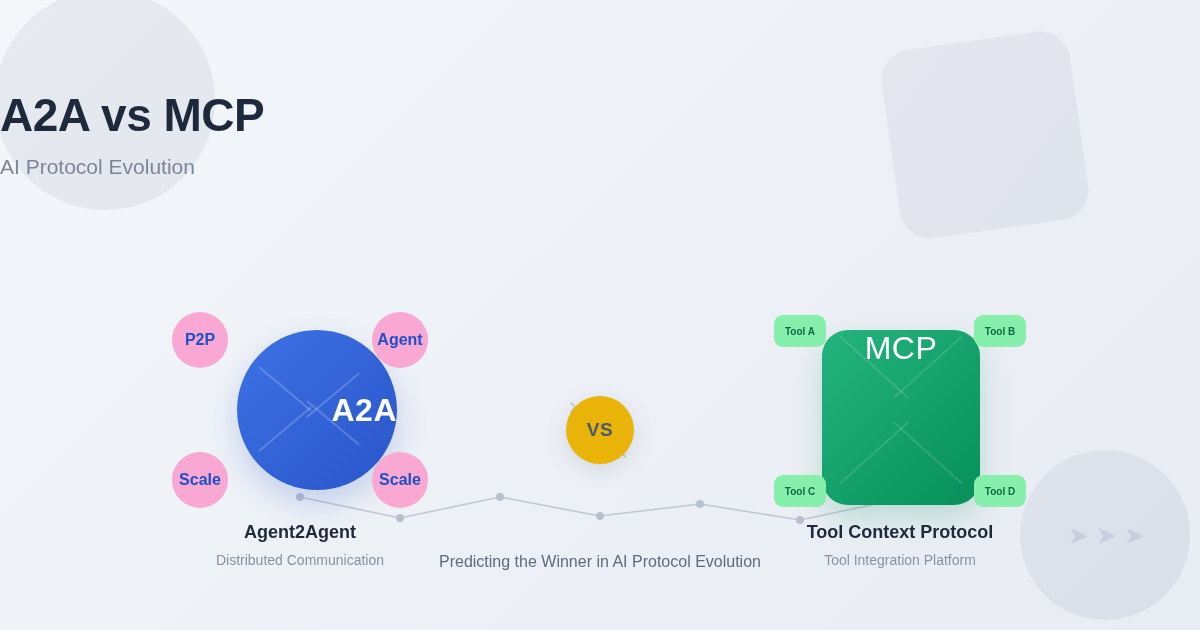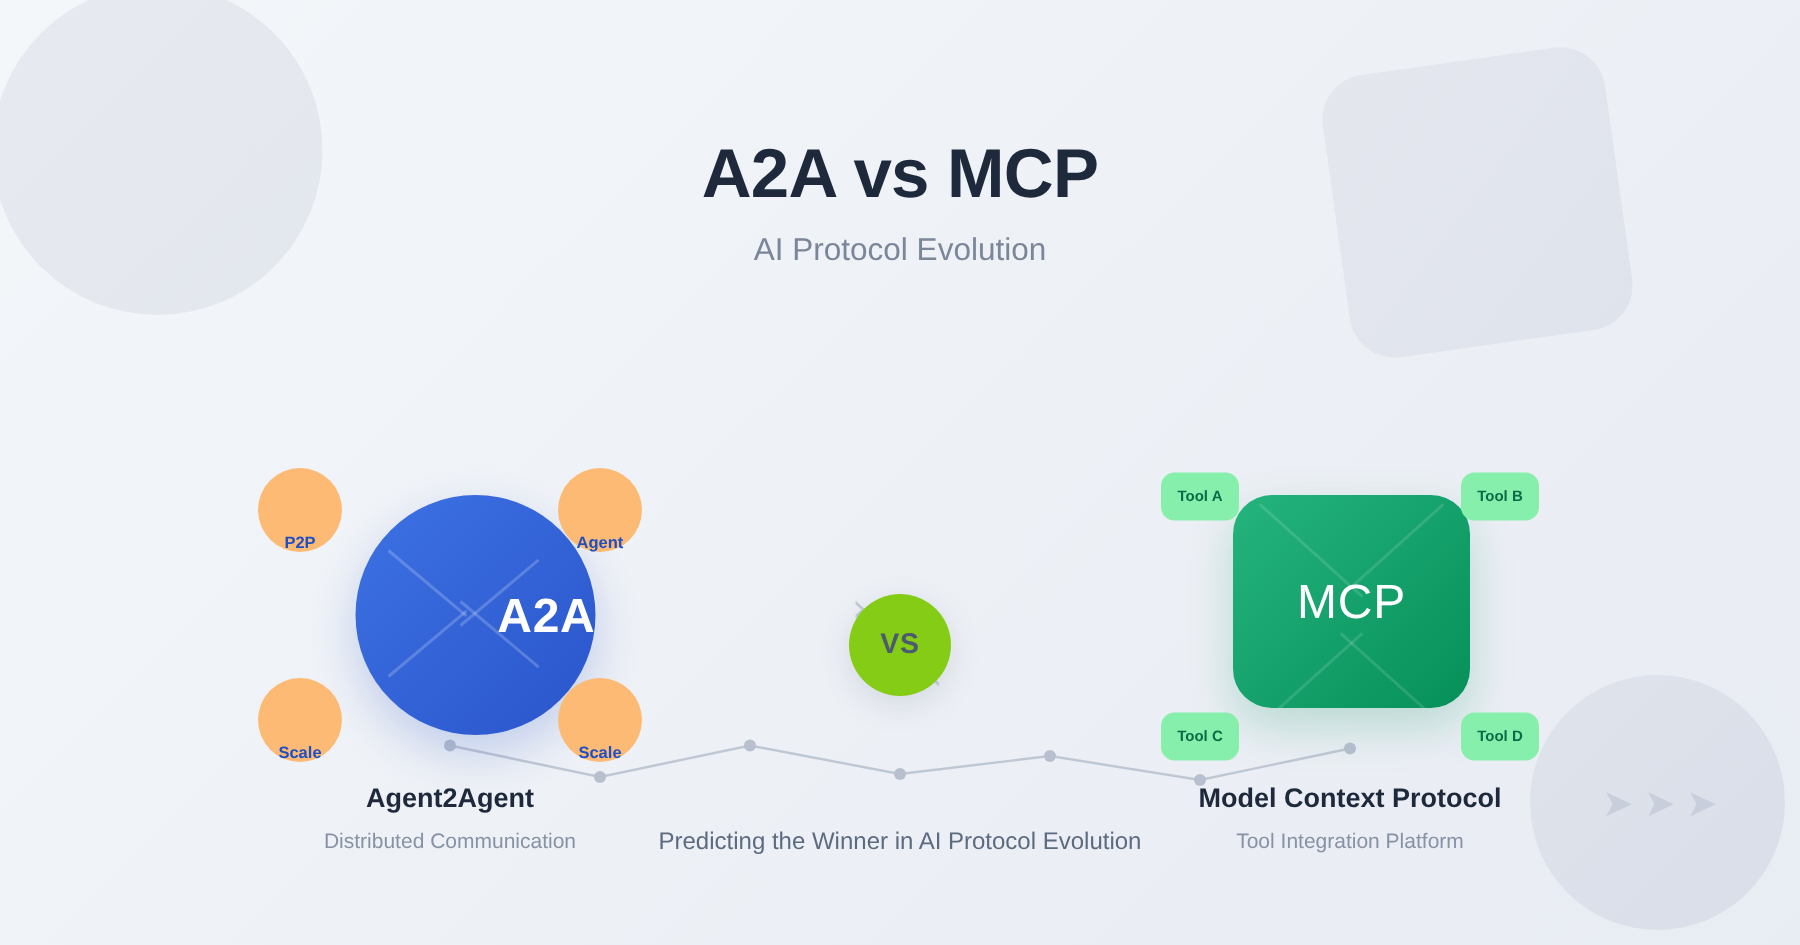--- a/index.html
+++ b/index.html
@@ -26,21 +26,21 @@
     background:linear-gradient(135deg, #dfe3ec 0%, #d9dee8 100%);
     display:flex; align-items:center; justify-content:center;
     padding-left:10px;
   }
   #deco-circle-br .arrows {
     font-size:25px; letter-spacing:7px; color:#c8cedb;
     font-family:"DejaVu Sans", sans-serif; line-height:1;
   }
 
   
-  .header { position:absolute; left:0; top:90px; width:1200px; text-align:center; }
+  .header { position:absolute; left:0; top:90px; width:1200px; }
   .title {
     font-size:46px; font-weight:bold; color:#1e293b; letter-spacing:-0.5px;
     line-height:1.1;
   }
   .subtitle { font-size:21px; color:#7b8799; margin-top:14px; font-weight:normal; }
 
   
   .stage { position:absolute; left:0; top:0; width:1200px; height:630px; }
 
   
@@ -59,36 +59,36 @@
     font-size:32px; font-weight:bold; color:#ffffff; letter-spacing:0.5px;
     position:relative; z-index:2;
   }
   .spoke {
     position:absolute; height:2px; background:rgba(255,255,255,0.20);
     transform-origin:left center; z-index:1;
   }
 
   .sat {
     position:absolute; width:56px; height:56px; border-radius:50%;
-    background:#fdba74;
-    display:flex; align-items:flex-end; justify-content:center;
-    font-size:11px; font-weight:bold; color:#1e4fc4;
+    background:#f9a8d4;
+    display:flex; align-items:center; justify-content:center;
+    font-size:16px; font-weight:bold; color:#1e4fc4;
   }
   #sat-p2p   { left:172px; top:312px; }
   #sat-agent { left:372px; top:312px; }
   #sat-auth  { left:172px; top:452px; }
   #sat-scale { left:372px; top:452px; }
 
   
   #mcp-square {
-    position:absolute; left:822px; top:330px; width:158px; height:142px;
+    position:absolute; left:822px; top:330px; width:158px; height:175px;
     border-radius:26px;
     background:linear-gradient(135deg, #25b47e 0%, #068f59 100%);
     box-shadow:0 12px 30px rgba(10,145,92,0.22);
-    display:flex; align-items:center; justify-content:center;
+    display:flex; align-items:flex-start; justify-content:center;
     overflow:hidden;
   }
   #mcp-square .core-label {
     font-size:32px; font-weight:normal; color:#ffffff; letter-spacing:0.5px;
     position:relative; z-index:2;
   }
   .xline {
     position:absolute; height:2px; background:rgba(255,255,255,0.13); z-index:1;
   }
 
@@ -99,21 +99,21 @@
     font-size:10px; font-weight:bold; color:#0b6b46;
   }
   #tool-a { left:774px; top:315px; }
   #tool-b { left:974px; top:315px; }
   #tool-c { left:774px; top:475px; }
   #tool-d { left:974px; top:475px; }
 
   
   #vs-badge {
     position:absolute; left:566px; top:396px; width:68px; height:68px;
-    border-radius:50%; background:#84cc16;
+    border-radius:50%; background:#eab308;
     box-shadow:0 6px 20px rgba(100,116,139,0.18);
     display:flex; align-items:center; justify-content:center;
     font-size:19px; font-weight:bold; color:#4b5a70; letter-spacing:0.5px;
     z-index:5;
   }
   .vs-chev {
     position:absolute; font-size:26px; color:#c3cbd8;
     font-family:"DejaVu Sans", sans-serif; line-height:1; z-index:4;
   }
   #vs-chev-left  { left:568px; top:393px; }
@@ -207,18 +207,18 @@
   <span class="vs-chev" id="vs-chev-right">‹</span>
   <div id="vs-badge">
     <span>VS</span>
   </div>
 
   <div class="caption" id="caption-a2a">
     <div class="name">Agent2Agent</div>
     <div class="desc">Distributed Communication</div>
   </div>
   <div class="caption" id="caption-mcp">
-    <div class="name">Model Context Protocol</div>
+    <div class="name">Tool Context Protocol</div>
     <div class="desc">Tool Integration Platform</div>
   </div>
 
   <div id="footer-tagline">Predicting the Winner in AI Protocol Evolution</div>
 </div>
 
 </body></html>

